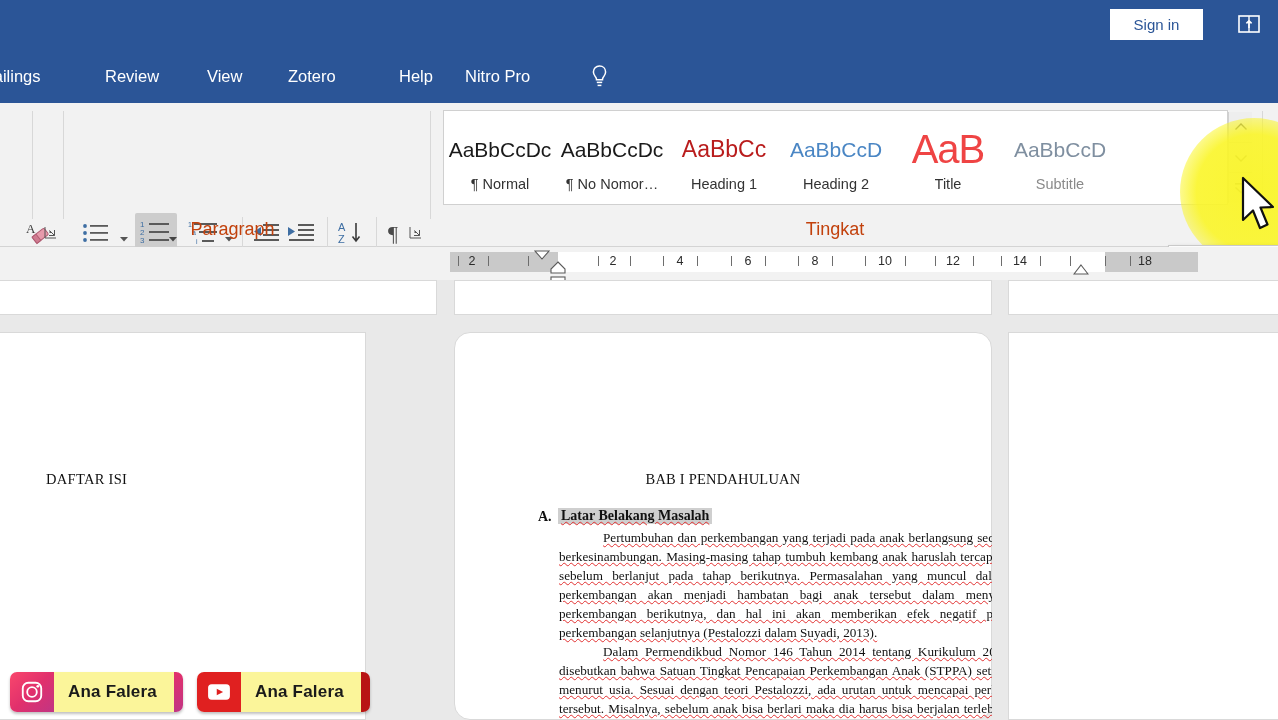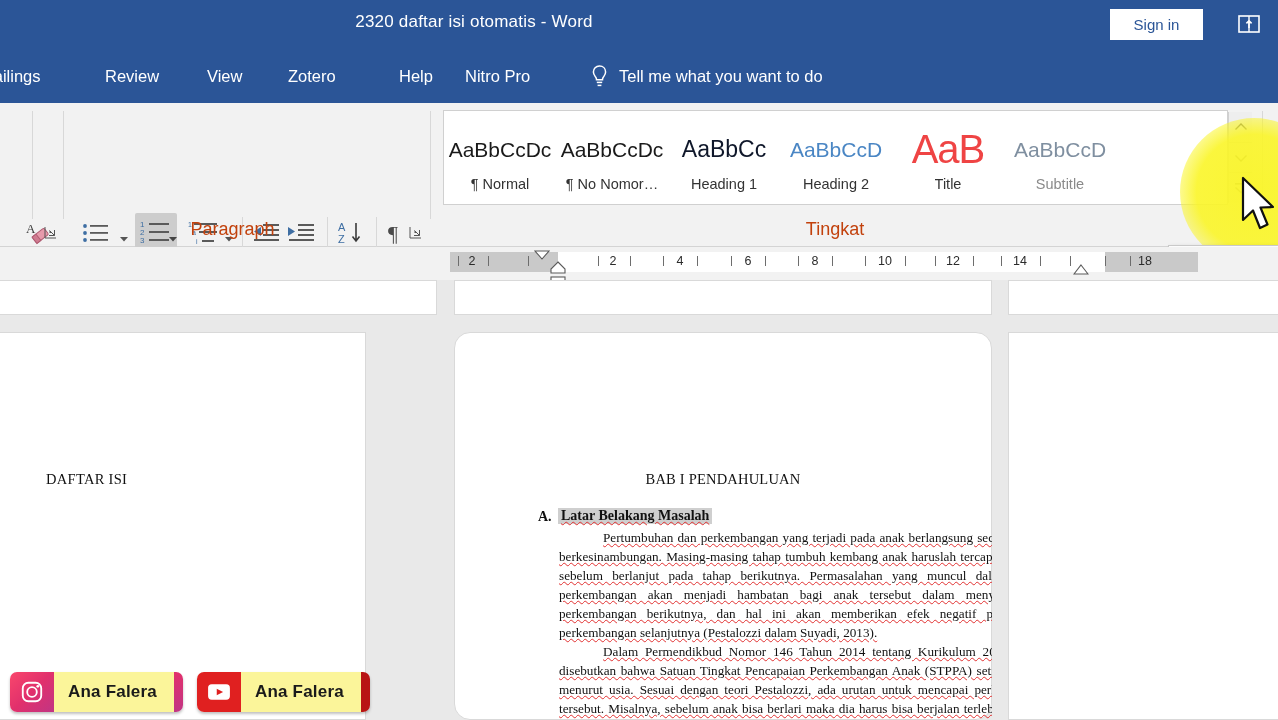--- a/index.html
+++ b/index.html
@@ -102,21 +102,21 @@
     height: 52px; display: flex; align-items: center; justify-content: center;
     overflow: hidden; white-space: nowrap; width: 108px;
   }
   .style-name {
     font-size: 14.5px; color: #333333; white-space: nowrap;
     overflow: hidden; text-overflow: clip; max-width: 108px;
     text-align: center;
   }
   .sp-bab   { font-family: "Liberation Serif", serif; font-size: 23px; color: #1a1a1a; }
   .sp-norm  { font-family: "Liberation Sans", sans-serif; font-size: 21px; color: #1a1a1a; }
-  .sp-h1    { font-family: "Liberation Sans", sans-serif; font-size: 23px; color: #0f172a; }
+  .sp-h1    { font-family: "Liberation Sans", sans-serif; font-size: 23px; color: #b91c1c; }
   .sp-h2    { font-family: "Liberation Sans", sans-serif; font-size: 21px; color: #4a86c4; }
   .sp-title { font-family: "Liberation Sans", sans-serif; font-size: 40px; color: #ef4444; letter-spacing:-1px;}
   .sp-sub   { font-family: "Liberation Sans", sans-serif; font-size: 21px; color: #7f8fa0; }
   .style-name.muted { color: #8a8a8a; }
 
   .gallery-scroll {
     position: absolute; left: 1228px; top: 112px;
     width: 24px; height: 91px;
     display: flex; flex-direction: column;
     border-left: 1px solid #d0d0d0;
@@ -261,21 +261,20 @@
   .badge-tail { width: 9px; height: 40px; }
   .tail-ig { background: linear-gradient(180deg,#e1306c,#c13584); }
   .tail-yt { background: #b81414; }
 </style>
 </head>
 <body>
 
 <div id="app">
 
   <div class="titlebar">
-    <div class="title-text">2320 daftar isi otomatis  -  Word</div>
     <div class="signin-btn">
       <span>Sign in</span>
     </div>
     <div class="ribbon-display">
       <svg viewBox="0 0 26 24" width="26" height="24">
         <rect x="3" y="4" width="20" height="16" fill="none" stroke="#ffffff" stroke-width="1.6"></rect>
         <line x1="13" y1="4" x2="13" y2="20" stroke="#ffffff" stroke-width="1.4"></line>
         <path d="M13 16 L13 9 M10.4 11.4 L13 8.8 L15.6 11.4" stroke="#ffffff" stroke-width="1.6" fill="none"></path>
       </svg>
     </div>
@@ -290,21 +289,20 @@
     <div class="tab" style="left:465px">Nitro Pro</div>
 
     <div class="tellme-wrap" style="left:590px">
       <span class="bulb">
         <svg viewBox="0 0 19 26" width="19" height="26">
           <path d="M9.5 2 C5.9 2 3.4 4.6 3.4 8 c0 2.6 1.6 4.1 2.5 5.5 c.5.8.6 1.6.6 2.3 h6 c0-.7.1-1.5.6-2.3 c.9-1.4 2.5-2.9 2.5-5.5 C15.6 4.6 13.1 2 9.5 2 z" fill="none" stroke="#ffffff" stroke-width="1.5"></path>
           <line x1="6.8" y1="18.4" x2="12.2" y2="18.4" stroke="#ffffff" stroke-width="1.5"></line>
           <line x1="7.6" y1="21.4" x2="11.4" y2="21.4" stroke="#ffffff" stroke-width="1.5"></line>
         </svg>
       </span>
-      <span>Tell me what you want to do</span>
     </div>
   </div>
 
   <div class="ribbon">
 
     <div class="rib-sep" style="left:32px"></div>
     <div class="rib-sep" style="left:63px"></div>
     <div class="rib-sep" style="left:430px"></div>
     <div class="rib-sep" style="left:1262px"></div>
 

